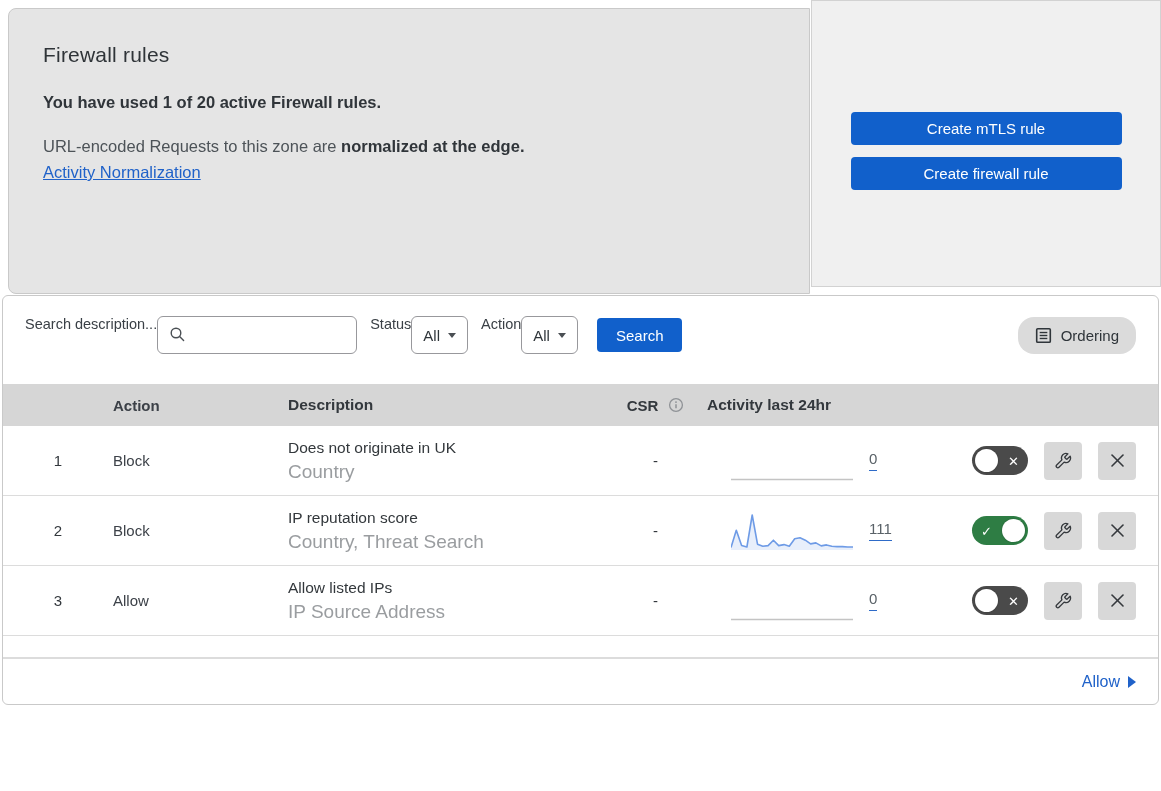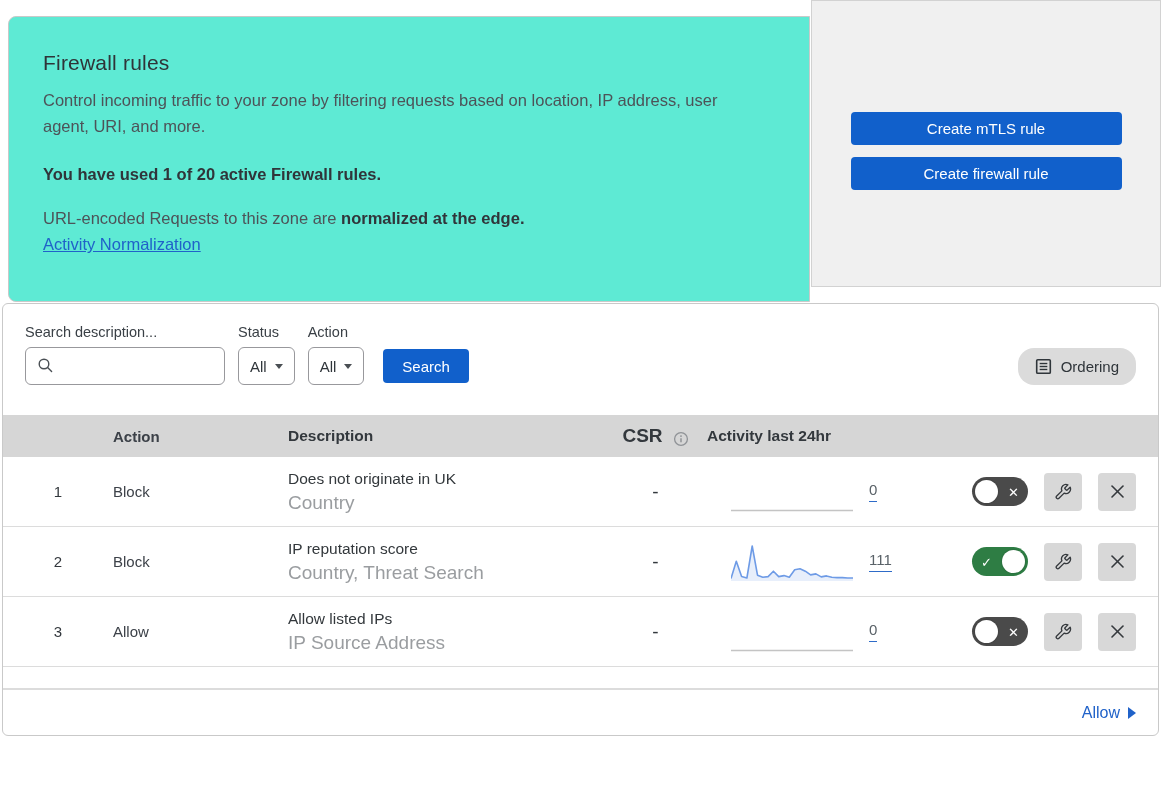--- a/index.html
+++ b/index.html
@@ -8,23 +8,23 @@
     width: 1161px; height: 791px;
     font-family: "Liberation Sans", "DejaVu Sans", sans-serif;
     color: #33383d;
     position: relative;
     overflow: hidden;
   }
   .top-row { display: flex; align-items: flex-start; }
 
   
   .intro-card {
-    margin: 16px 0 0 8px;
+    margin: 8px 0 0 8px;
     width: 802px; height: 286px;
-    background: #5eead4;
+    background: #e5e5e5;
     border: 1px solid #c9c9c9;
     border-radius: 8px 0 0 8px;
     padding: 34px 40px 0 34px;
   }
   .intro-card h1 { font-size: 21px; font-weight: 400; color: #2f3438; letter-spacing: .2px; }
   .intro-desc { margin-top: 13px; font-size: 16.5px; line-height: 1.55; color: #4d5358; max-width: 720px; }
   .intro-usage { margin-top: 26px; font-size: 16.5px; font-weight: 700; color: #30353a; }
   .intro-norm { margin-top: 25px; font-size: 16.5px; color: #4d5358; }
   .intro-norm strong { color: #30353a; }
   .intro-link {
@@ -56,21 +56,21 @@
     margin: 1px 2px 0 2px;
     width: 1157px;
     border: 1px solid #c9c9c9;
     border-radius: 6px;
     background: #fff;
     display: flex; flex-direction: column;
   }
 
   
   .filter-bar { display: flex; align-items: flex-end; padding: 20px 22px 30px 22px; }
-  .filter-group { display: flex; flex-direction: column; }
+  .filter-group { display: flex; }
   .filter-label { font-size: 14.5px; color: #3a4046; margin-bottom: 7px; }
   .search-box { position: relative; width: 200px; }
   .search-box input {
     width: 200px; height: 38px;
     border: 1px solid #98989c; border-radius: 6px;
     padding: 0 10px 0 38px; font-size: 15px; font-family: inherit; color: #33383d;
     outline: none; background: #fff;
   }
   .search-box .mag { position: absolute; left: 12px; top: 10px; }
   .dropdown {
@@ -91,21 +91,21 @@
     font-size: 15px; font-family: inherit; color: #2f353a; cursor: pointer;
   }
 
   
   .grid { display: grid; grid-template-columns: 110px 175px 320px 95px 255px 1fr; align-items: center; }
   .thead {
     height: 42px; background: var(--table-header-bg, #d6d6d6);
     font-size: 15.5px; font-weight: 700; color: #33383d;
   }
   .col-num { text-align: center; font-size: 15px; color: #33383d; }
-  .col-csr { display: flex; align-items: flex-end; justify-content: center; gap: 10px; font-size: 19px; color: #33383d; }
+  .col-csr { display: flex; align-items: flex-start; justify-content: center; gap: 10px; font-size: 15px; color: #33383d; }
   .col-activity { display: flex; align-items: center; gap: 16px; padding-left: 28px; }
   .thead .col-activity { padding-left: 4px; }
   .trow { height: 70px; border-bottom: 1px solid #dcdcdc; }
   .col-action { font-size: 15px; color: #3c4148; }
   .rule-desc { font-size: 15.5px; color: #33383c; }
   .rule-fields { font-size: 19px; color: #9a9da0; margin-top: 4px; }
   .sparkline { width: 122px; height: 40px; }
   .count-link {
     font-size: 15px; color: #5a6268; text-decoration: none;
     border-bottom: 1.5px solid #2e6bc8; padding-bottom: 3px; cursor: pointer;
@@ -139,21 +139,20 @@
   }
   .help-link { display: inline-flex; align-items: center; gap: 8px; font-size: 16px; color: var(--link-blue, #2062c9); text-decoration: none; cursor: pointer; }
   .help-arrow { width: 0; height: 0; border-top: 6px solid transparent; border-bottom: 6px solid transparent; border-left: 8px solid var(--link-blue, #2062c9); }
 </style>
 </head>
 <body>
 
 <div class="top-row">
   <section class="intro-card">
     <h1>Firewall rules</h1>
-    <p class="intro-desc">Control incoming traffic to your zone by filtering requests based on location, IP address, user agent, URI, and more.</p>
     <p class="intro-usage">You have used 1 of 20 active Firewall rules.</p>
     <p class="intro-norm"><span>URL-encoded Requests to this zone are </span><strong>normalized at the edge.</strong></p>
     <a class="intro-link">Activity Normalization</a>
   </section>
 
   <aside class="actions-panel">
     <button class="btn-primary panel-btn">Create mTLS rule</button>
     <button class="btn-primary panel-btn">Create firewall rule</button>
   </aside>
 </div>

